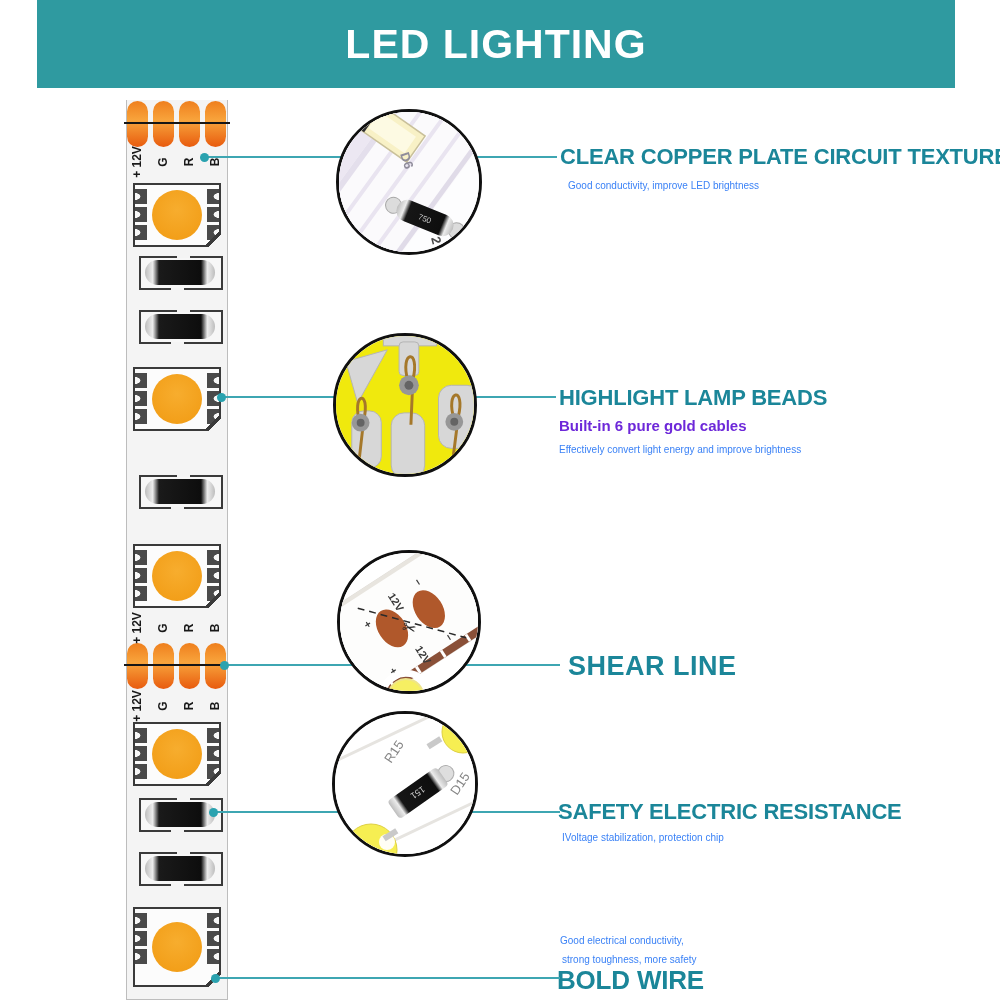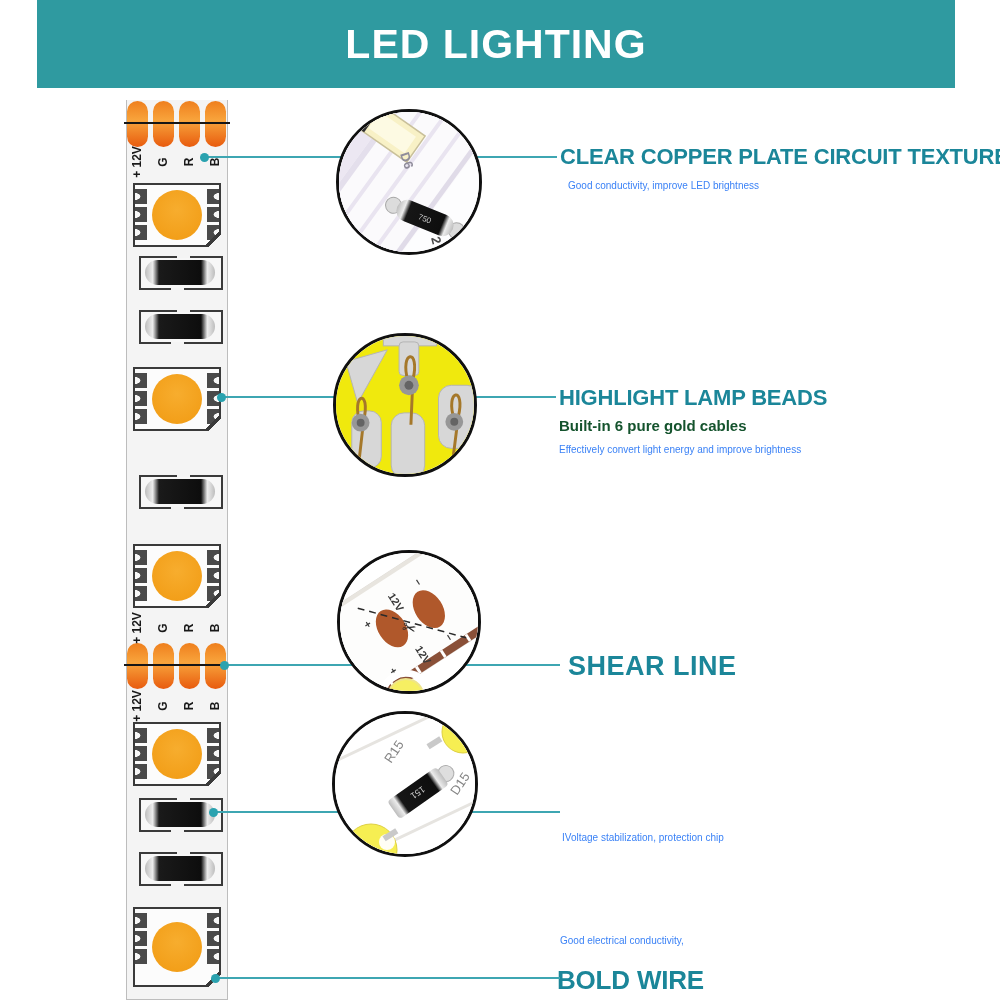--- a/index.html
+++ b/index.html
@@ -51,21 +51,21 @@
 
   
   .callout-circle{position:absolute;border-radius:50%;border:3px solid #101010;overflow:hidden;
                   background:#fff;z-index:2;box-sizing:border-box;}
   .callout-circle svg{display:block;width:100%;height:100%;}
 
   
   .co-title{position:absolute;color:#1b8699;font-weight:bold;font-size:22px;letter-spacing:-.2px;white-space:nowrap;}
   .co-title.light{font-weight:700;font-size:27px;letter-spacing:.5px;}
   .co-title.big{font-size:26px;}
-  .co-bold{position:absolute;color:#14532d;font-weight:bold;font-size:15px;white-space:nowrap;}
+  .co-bold{position:absolute;color:#6d28d9;font-weight:bold;font-size:15px;white-space:nowrap;}
   .co-sub{position:absolute;color:#3b82f6;font-size:10px;white-space:nowrap;line-height:20px;}
 </style>
 </head>
 <body>
 
 <div class="canvas">
 
   <div class="header-banner">
     <div class="header-title">LED LIGHTING</div>
   </div>
@@ -270,18 +270,20 @@
 
   <div class="co-title" style="left:560px;top:144px">CLEAR COPPER PLATE CIRCUIT TEXTURE</div>
   <div class="co-sub" style="left:568px;top:176px">Good conductivity, improve LED brightness</div>
 
   <div class="co-title" style="left:559px;top:385px">HIGHLIGHT LAMP BEADS</div>
   <div class="co-bold" style="left:559px;top:417px">Built-in 6 pure gold cables</div>
   <div class="co-sub" style="left:559px;top:440px">Effectively convert light energy and improve brightness</div>
 
   <div class="co-title light" style="left:568px;top:651px">SHEAR LINE</div>
 
+  <div class="co-title" style="left:558px;top:799px">SAFETY ELECTRIC RESISTANCE</div>
   <div class="co-sub" style="left:562px;top:828px">IVoltage stabilization, protection chip</div>
 
   <div class="co-sub" style="left:560px;top:931px">Good electrical conductivity,</div>
+  <div class="co-sub" style="left:562px;top:950px">strong toughness, more safety</div>
   <div class="co-title big" style="left:557px;top:965px">BOLD WIRE</div>
 
 </div>
 
 </body></html>

